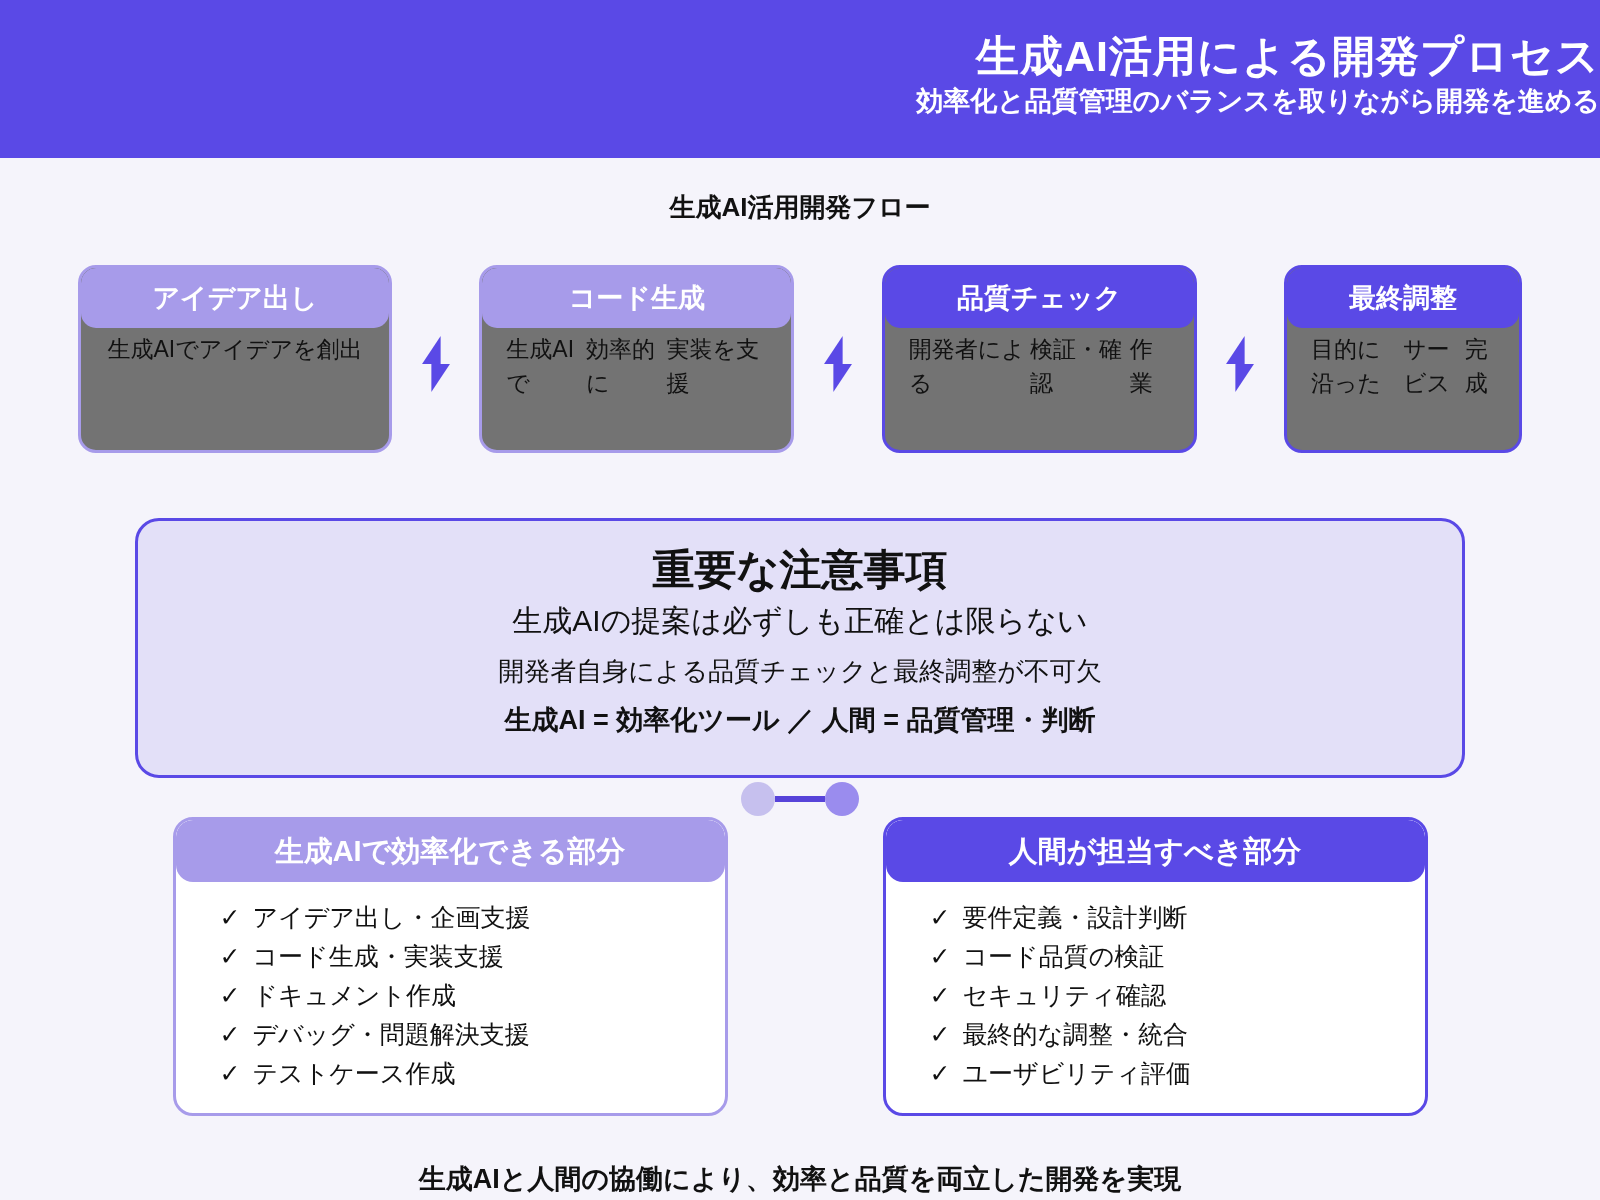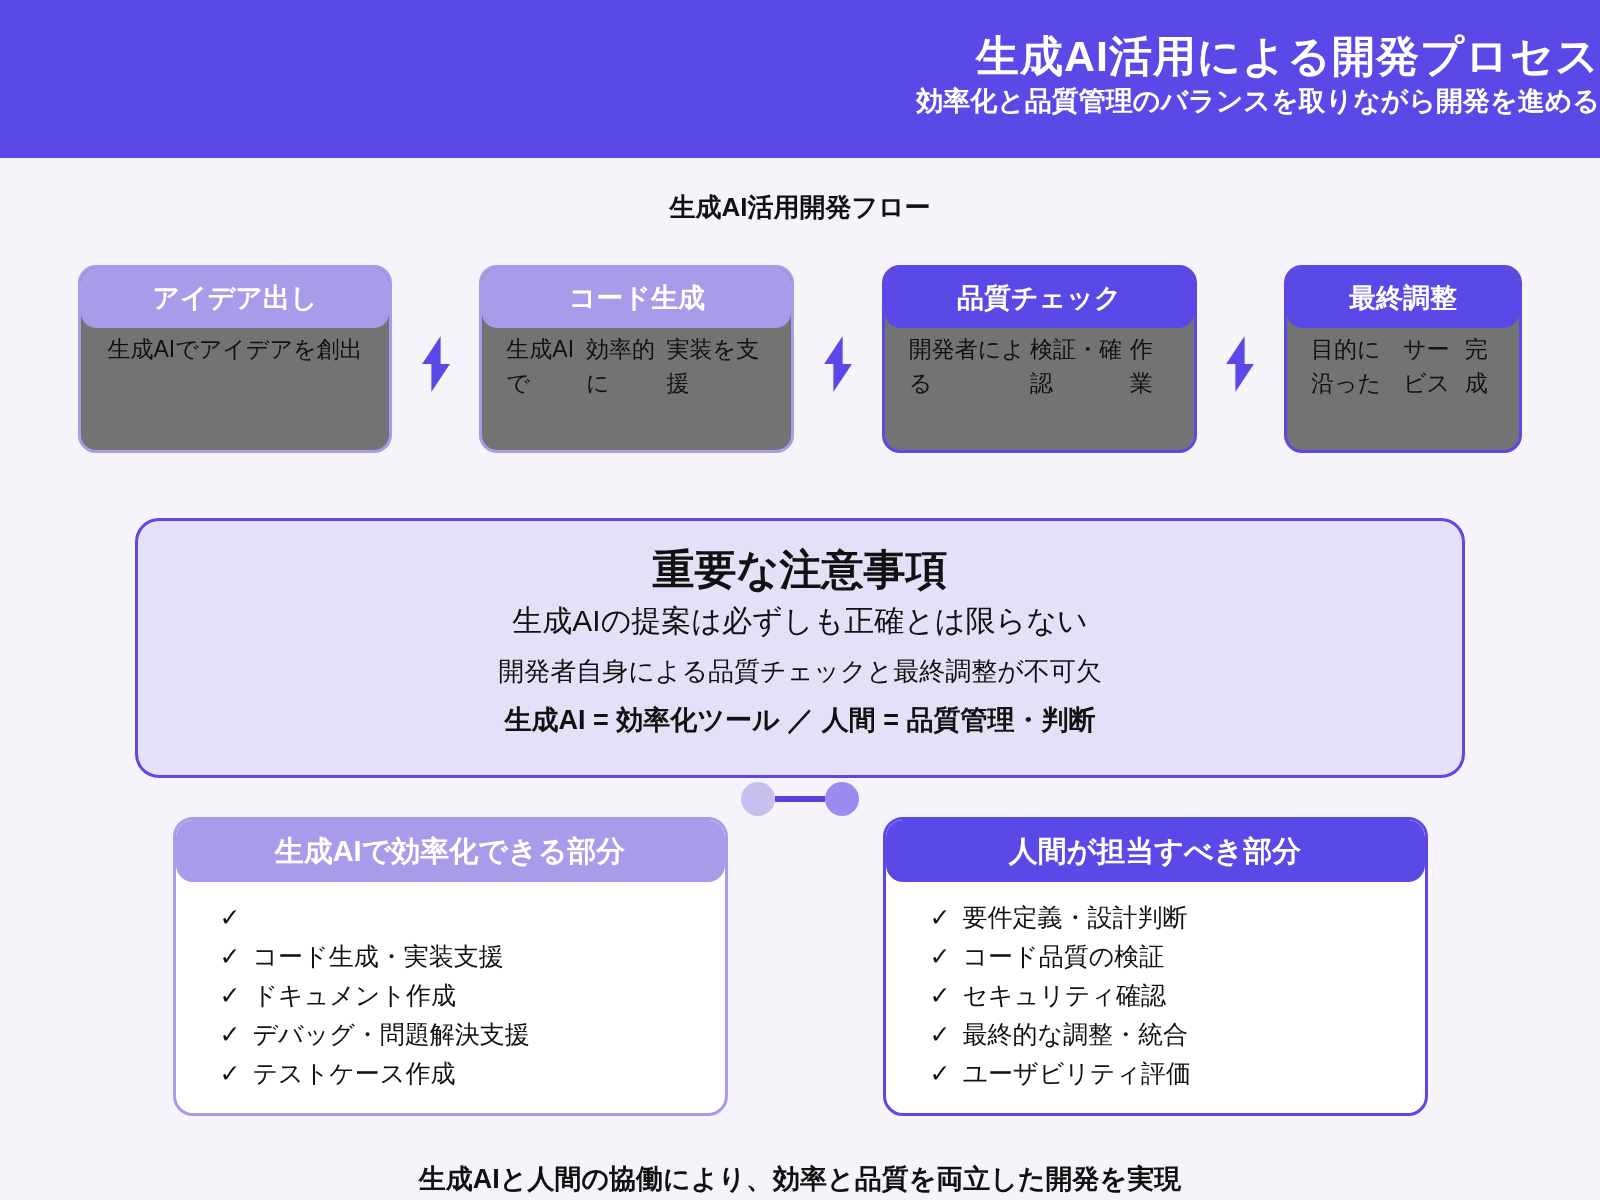--- a/index.html
+++ b/index.html
@@ -179,20 +179,21 @@
   <div class="link-line"></div>
   <div class="dot dot-right"></div>
 </div>
 
 <div class="panels-row">
   <div class="panel light">
     <div class="panel-header">生成AIで効率化できる部分</div>
     <ul class="panel-list">
       <li>
           <span class="check">✓</span>
+          <span>アイデア出し・企画支援</span>
         </li>
       <li>
           <span class="check">✓</span>
           <span>コード生成・実装支援</span>
         </li>
       <li>
           <span class="check">✓</span>
           <span>ドキュメント作成</span>
         </li>
       <li>

